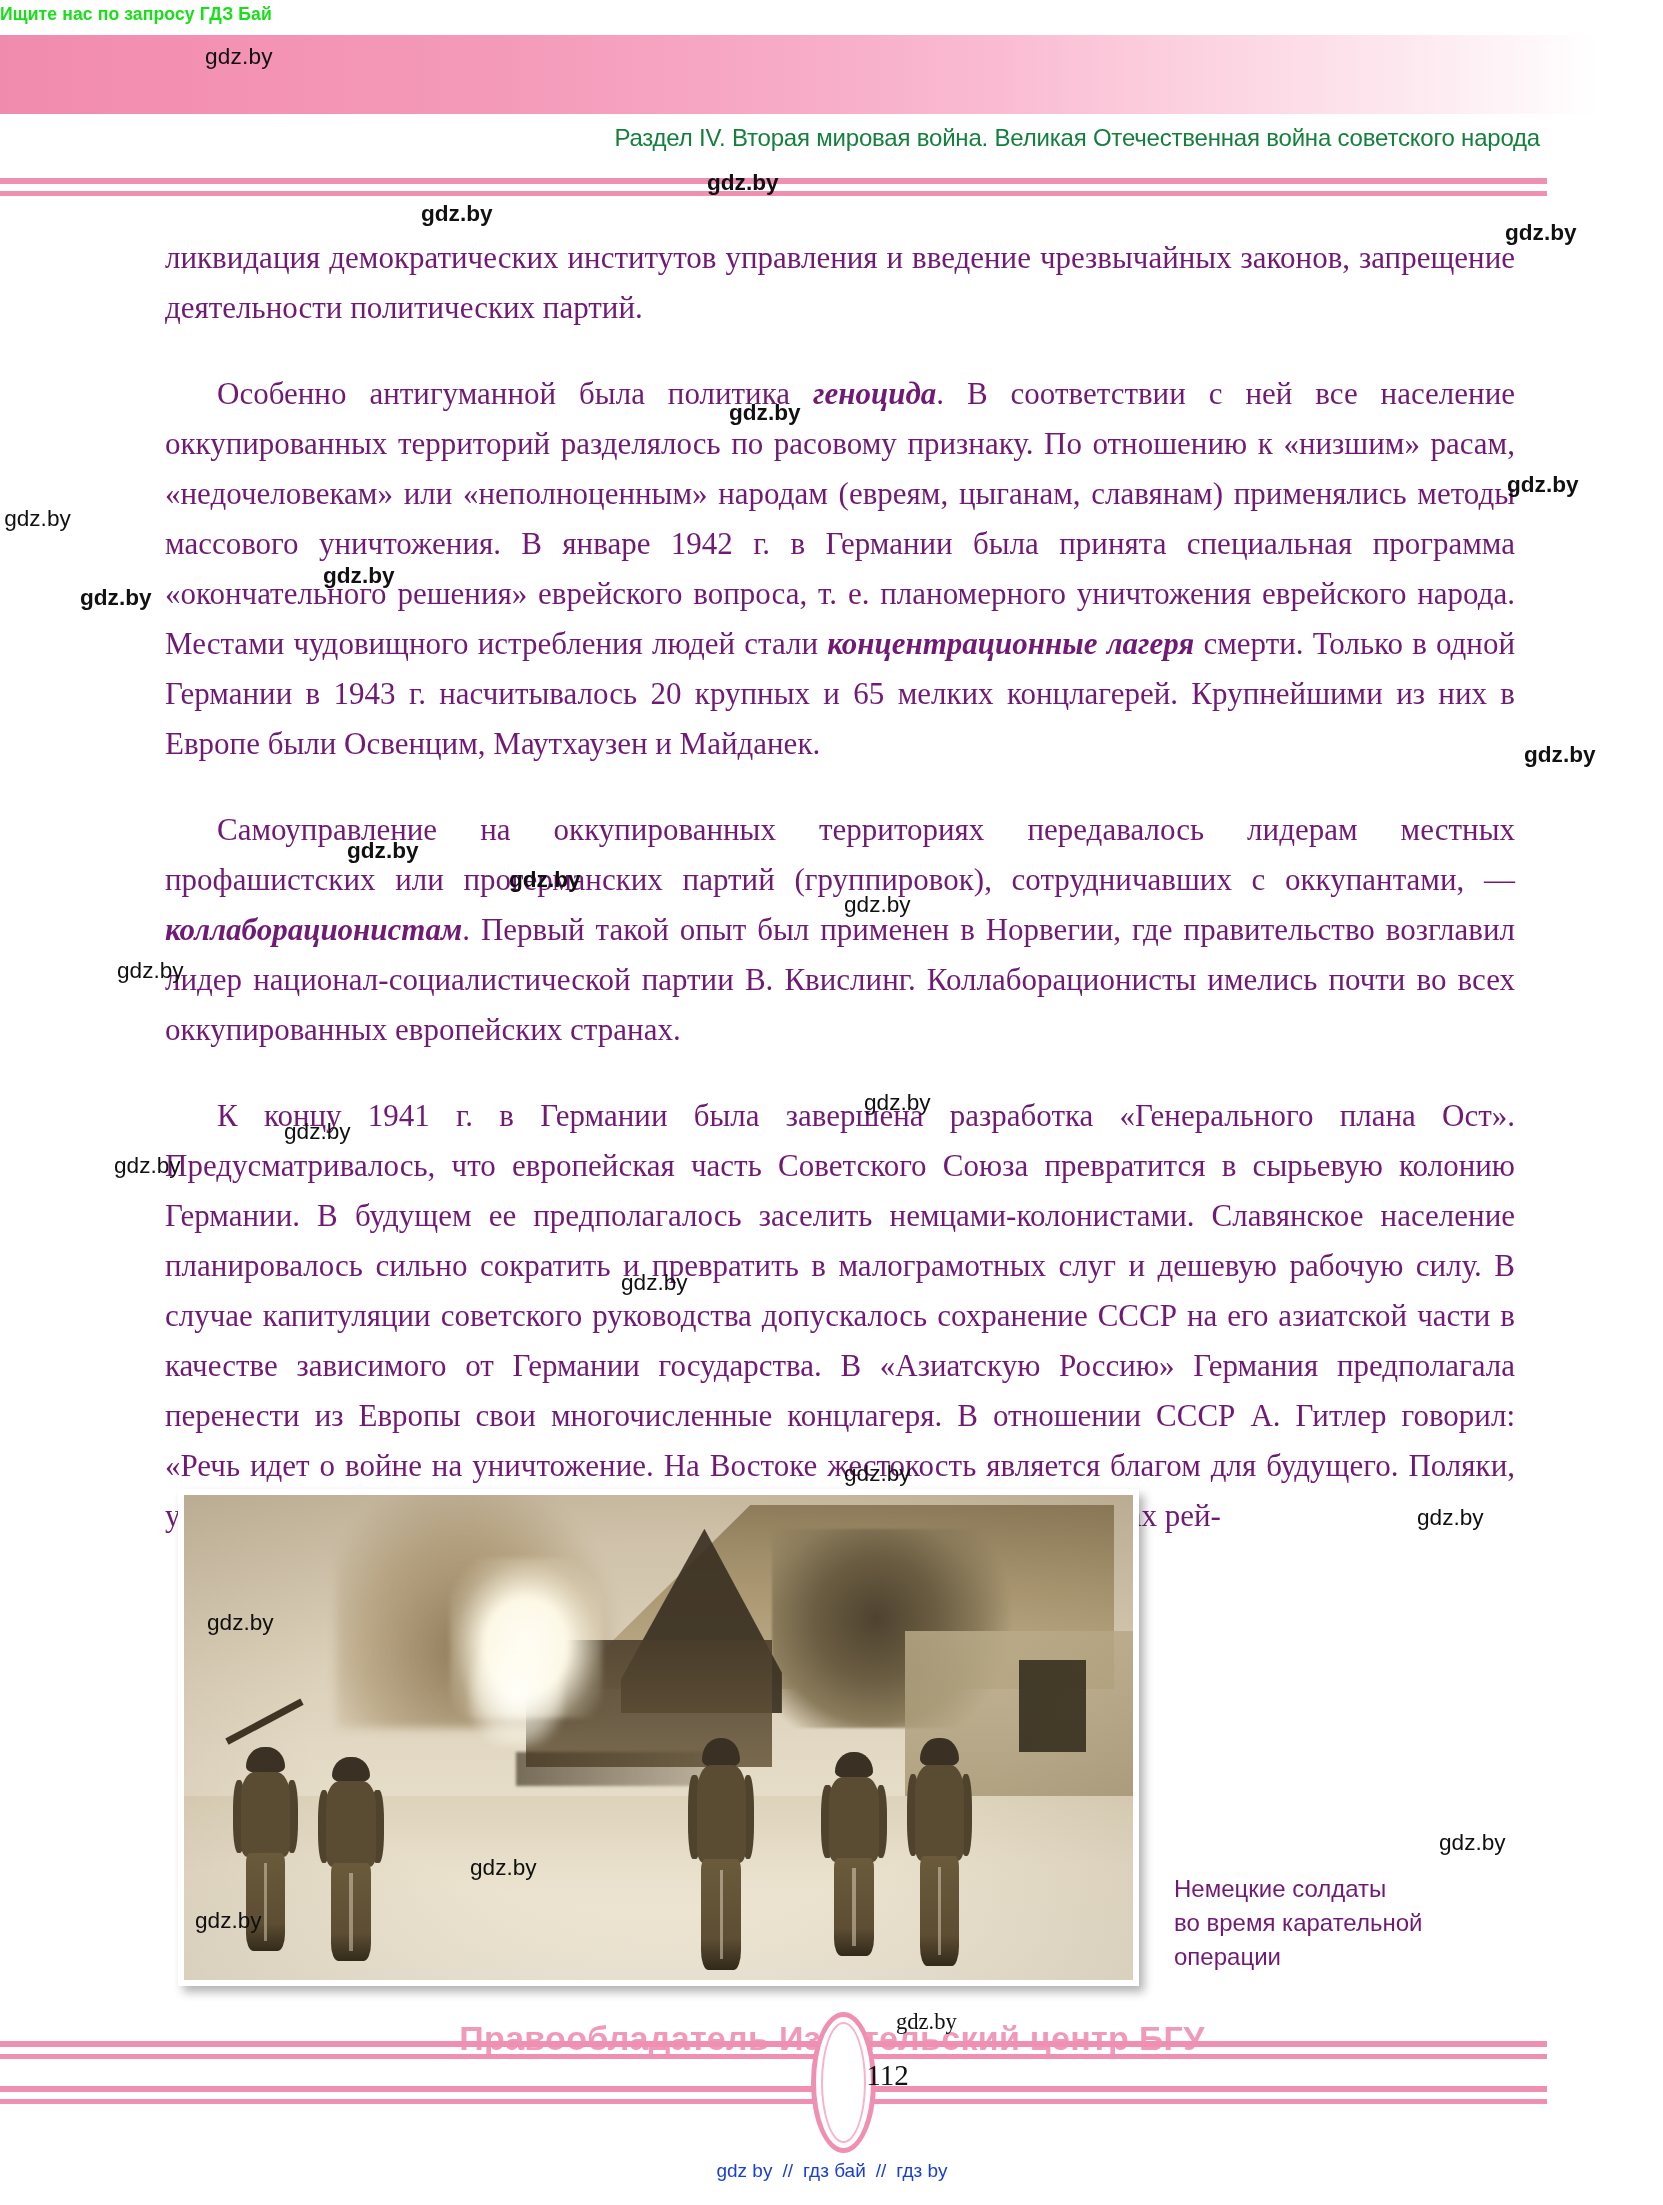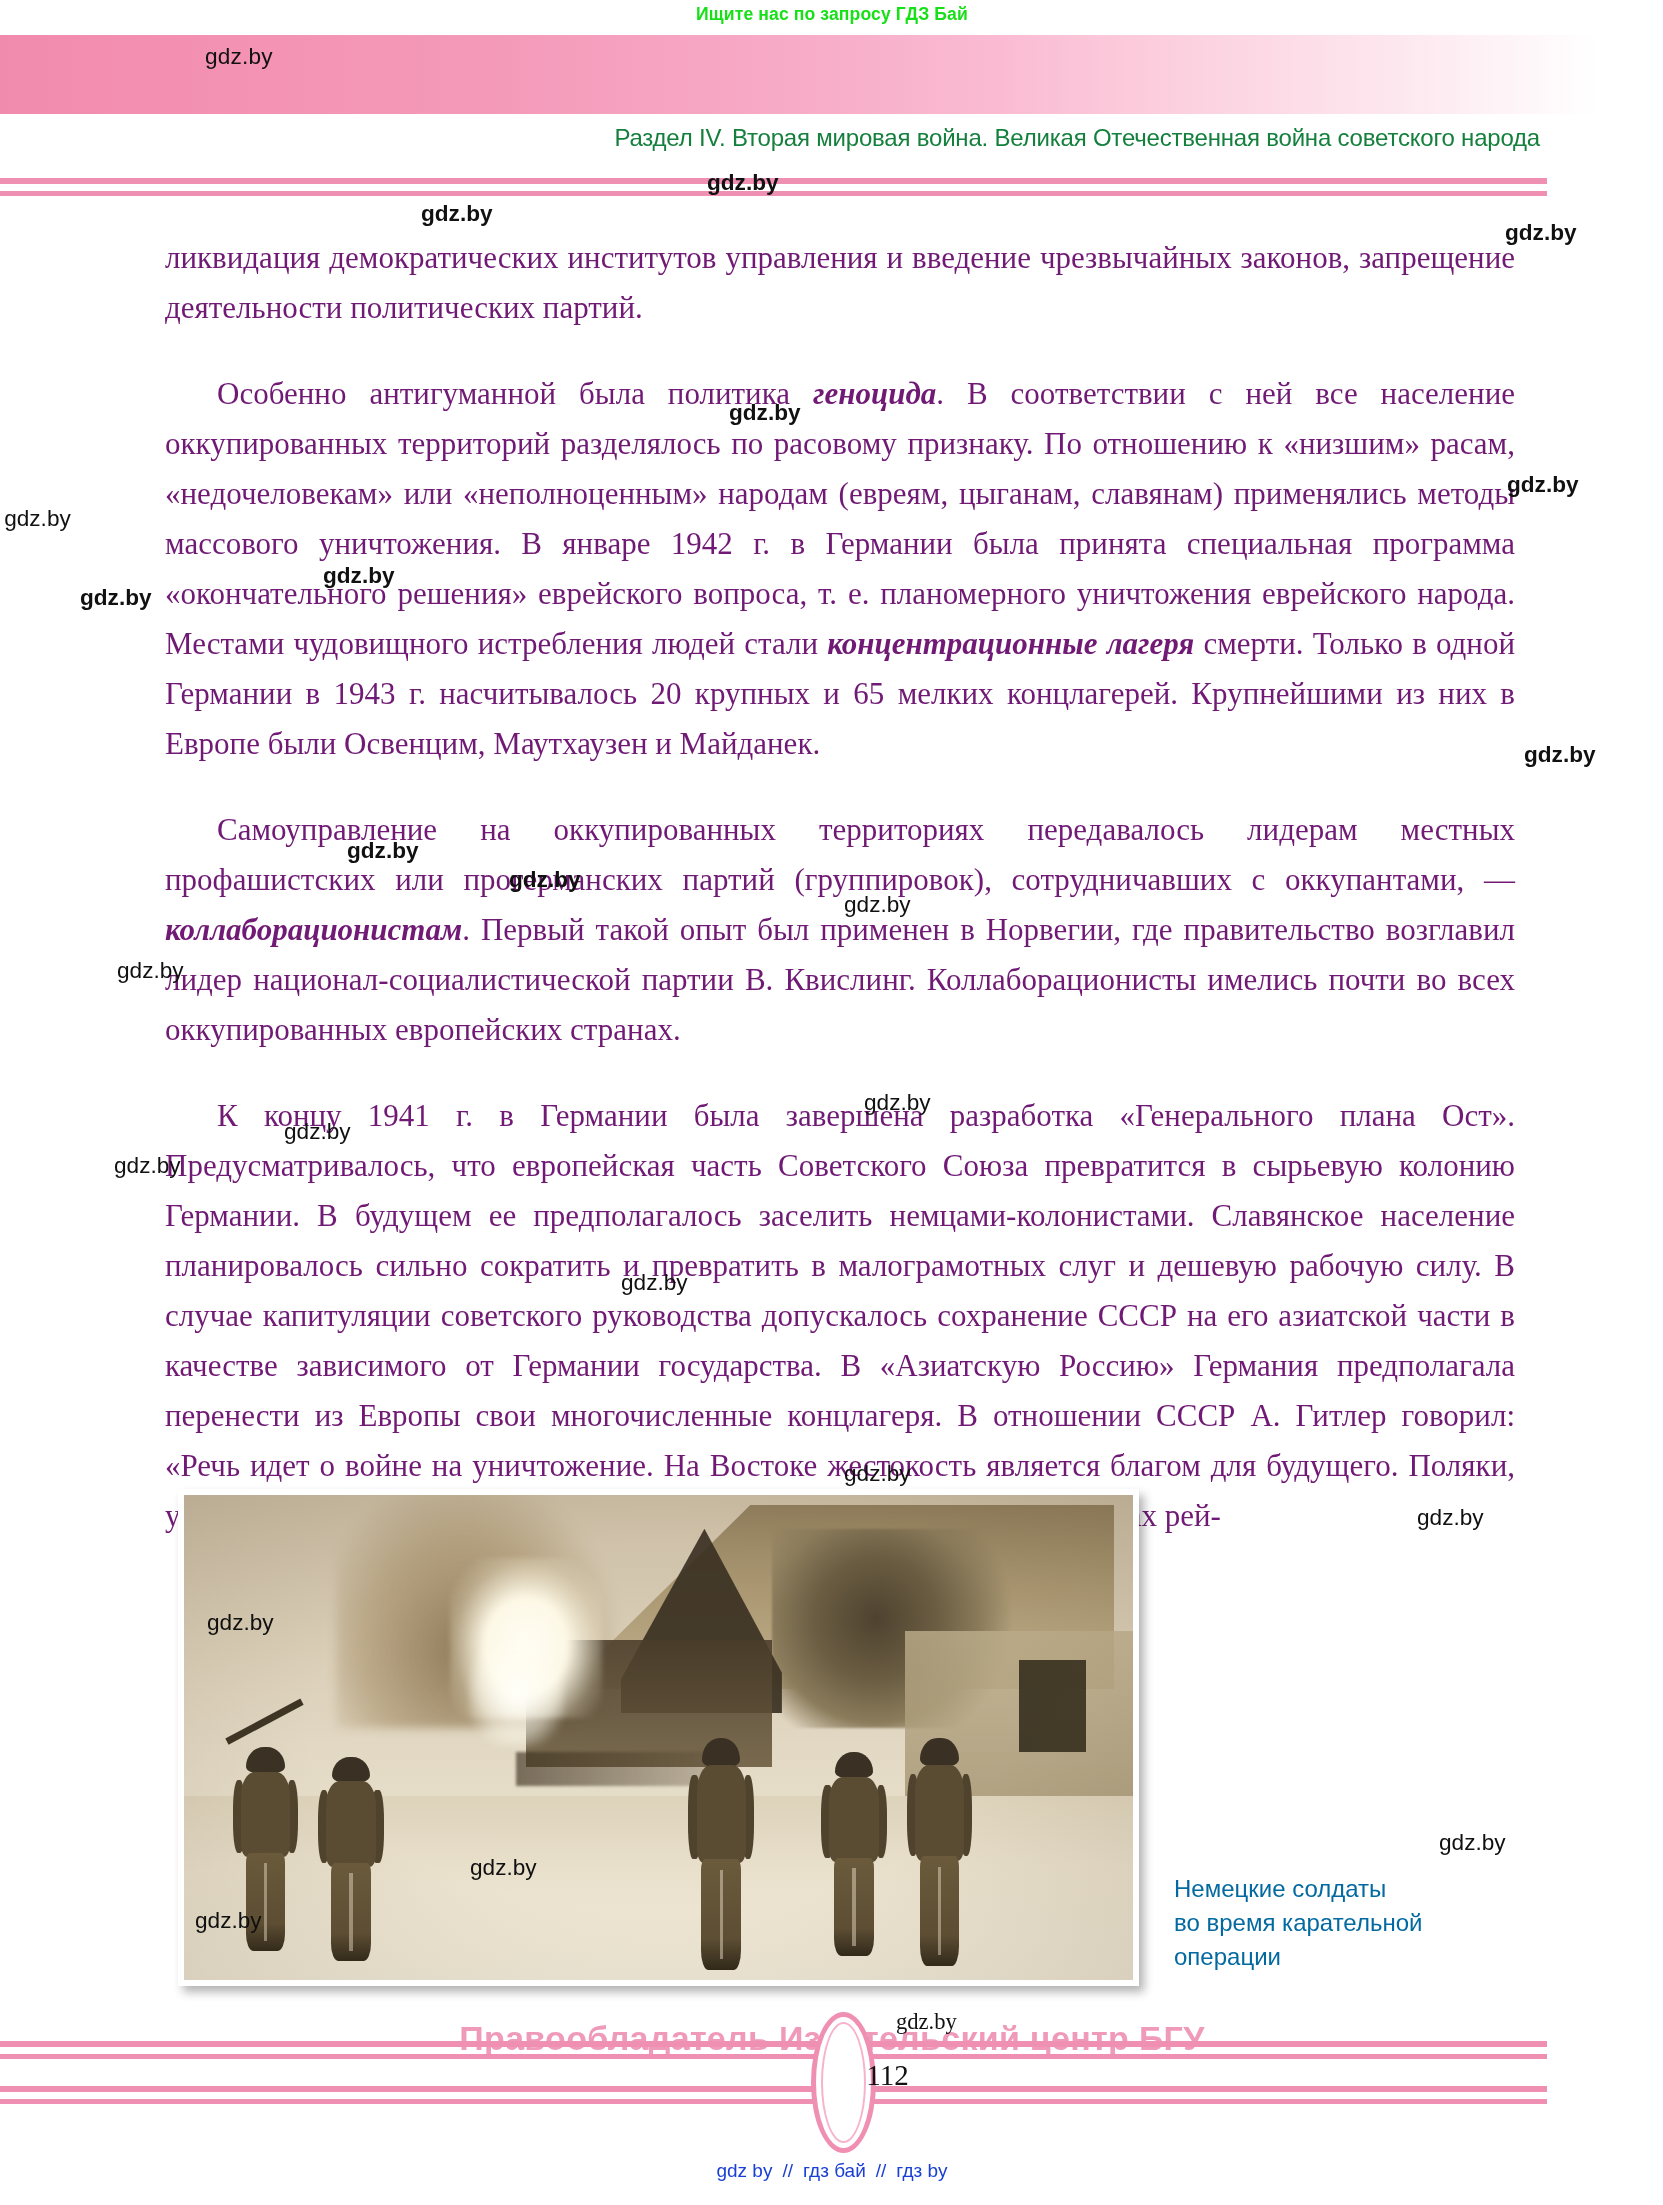--- a/index.html
+++ b/index.html
@@ -15,21 +15,21 @@
     font-family: "Liberation Serif", "DejaVu Serif", serif;
   }
 
   
   .promo-bar {
     position: absolute;
     top: 0; left: 0;
     width: 1664px;
     height: 28.5px;
     background: #ffffff;
-    text-align: center;
+    text-align: left;
   }
   .promo-text {
     font-family: "Liberation Sans", "DejaVu Sans", sans-serif;
     font-size: 17.6px;
     font-weight: 700;
     color: #18e018;
     line-height: 28.5px;
     letter-spacing: 0.1px;
     white-space: nowrap;
   }
@@ -283,21 +283,21 @@
 
   
   .caption {
     position: absolute;
     left: 1174px;
     top: 1872px;
     width: 352px;
     font-family: "Liberation Sans", "DejaVu Sans", sans-serif;
     font-size: 24px;
     line-height: 34px;
-    color: #0369a1;
+    color: #701a75;
   }
 
   
   .publisher {
     position: absolute;
     left: 0; right: 0;
     top: 2019px;
     text-align: center;
     font-family: "Liberation Sans", "DejaVu Sans", sans-serif;
     font-size: 34px;

